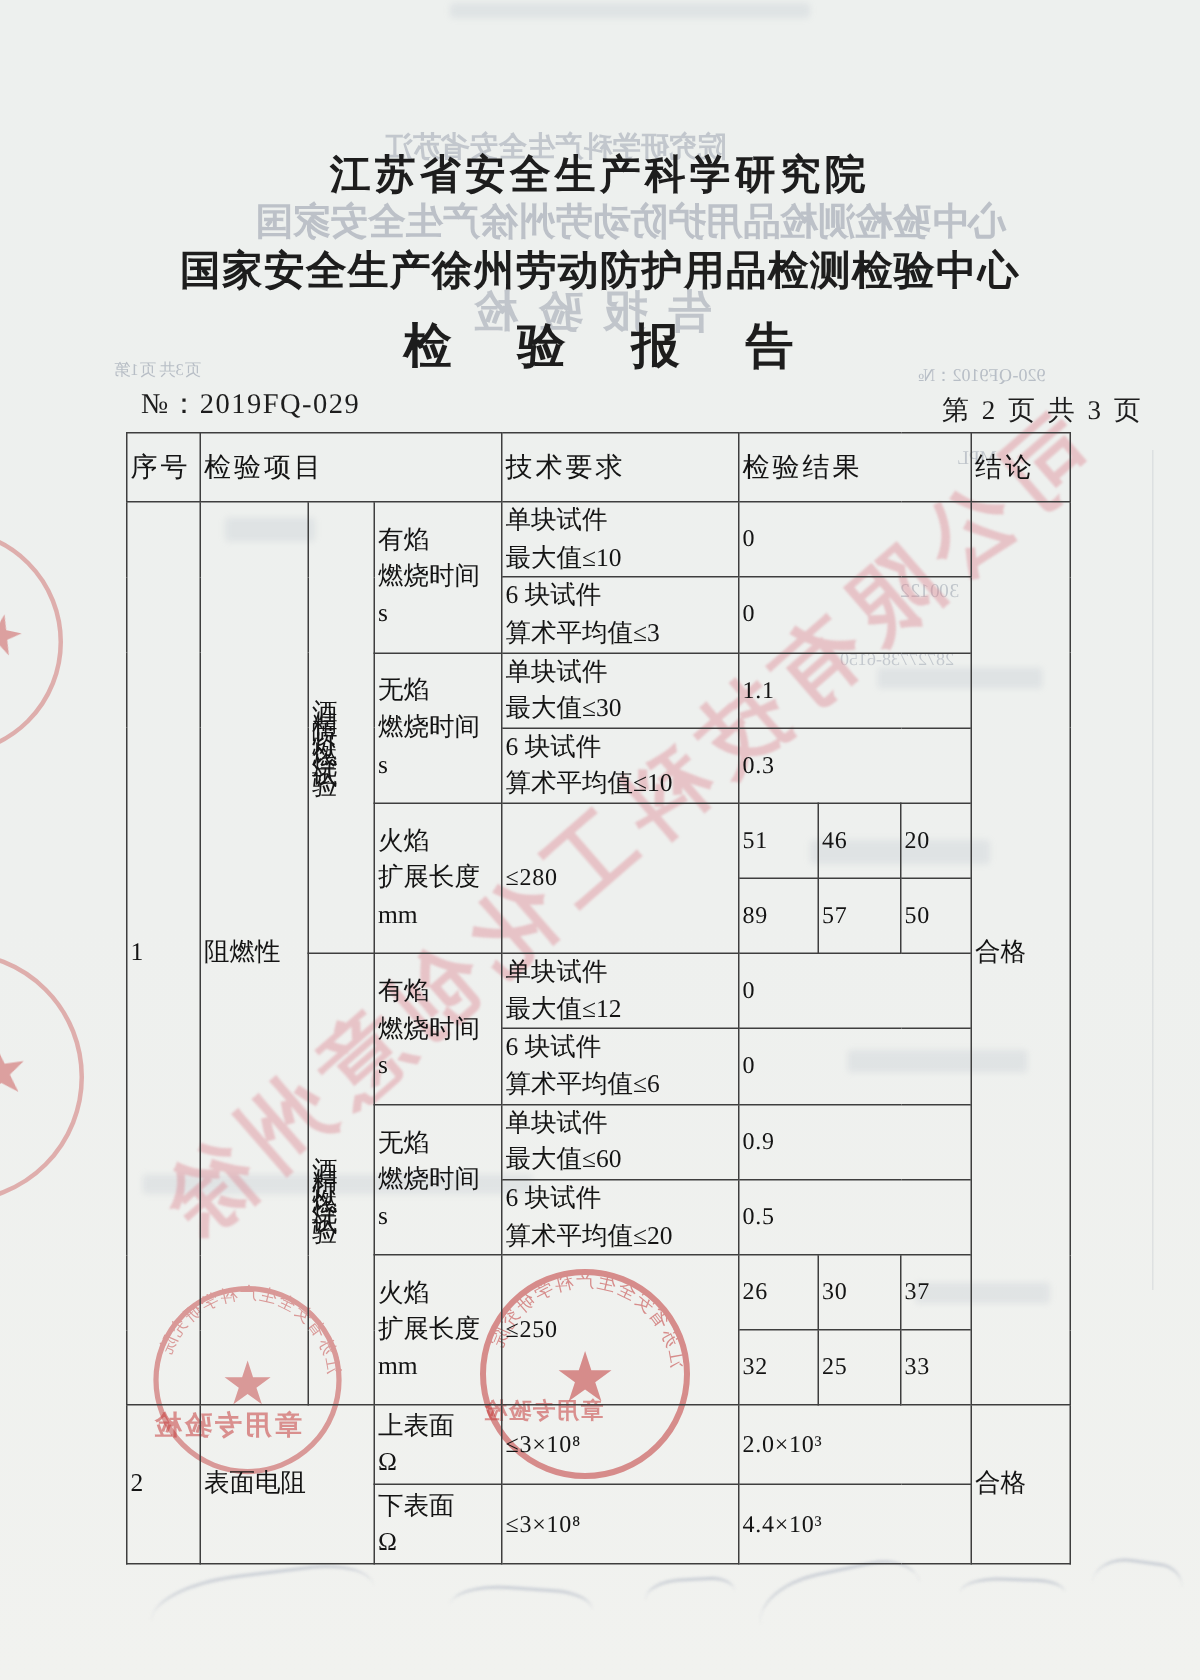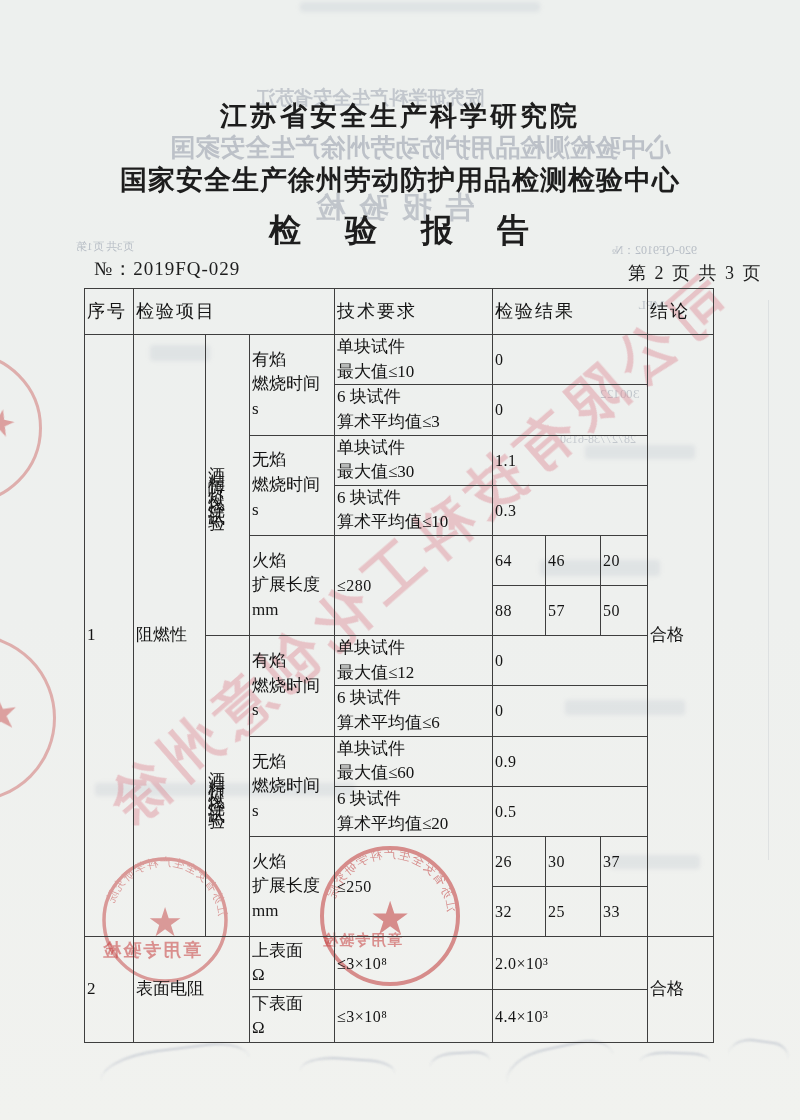--- a/index.html
+++ b/index.html
@@ -215,26 +215,26 @@
       <tr class="r">
         <td class="pre">6 块试件
 算术平均值≤10</td>
         <td colspan="3" class="num">0.3</td>
       </tr>
       <tr class="r">
         <td rowspan="2" class="pre">火焰
 扩展长度
 mm</td>
         <td rowspan="2" class="num">≤280</td>
-        <td class="num">64</td>
+        <td class="num">51</td>
         <td class="num">46</td>
         <td class="num">20</td>
       </tr>
       <tr class="r">
-        <td class="num">88</td>
+        <td class="num">89</td>
         <td class="num">57</td>
         <td class="num">50</td>
       </tr>
       <tr class="r">
         <td rowspan="6"><span class="vtext">酒精灯燃烧试验</span></td>
         <td rowspan="2" class="pre">有焰
 燃烧时间
 s</td>
         <td class="pre">单块试件
 最大值≤12</td>

